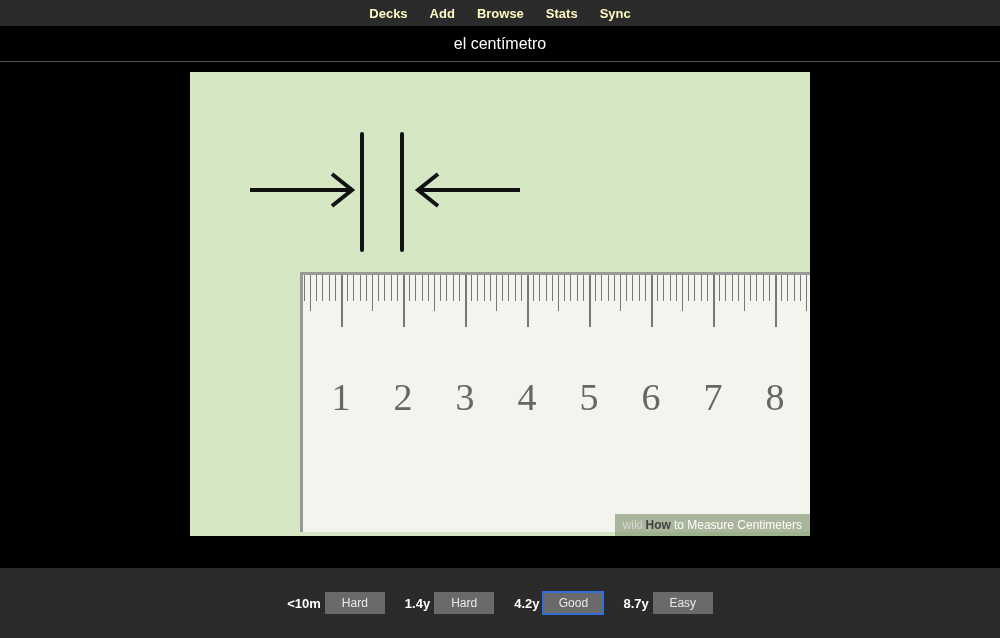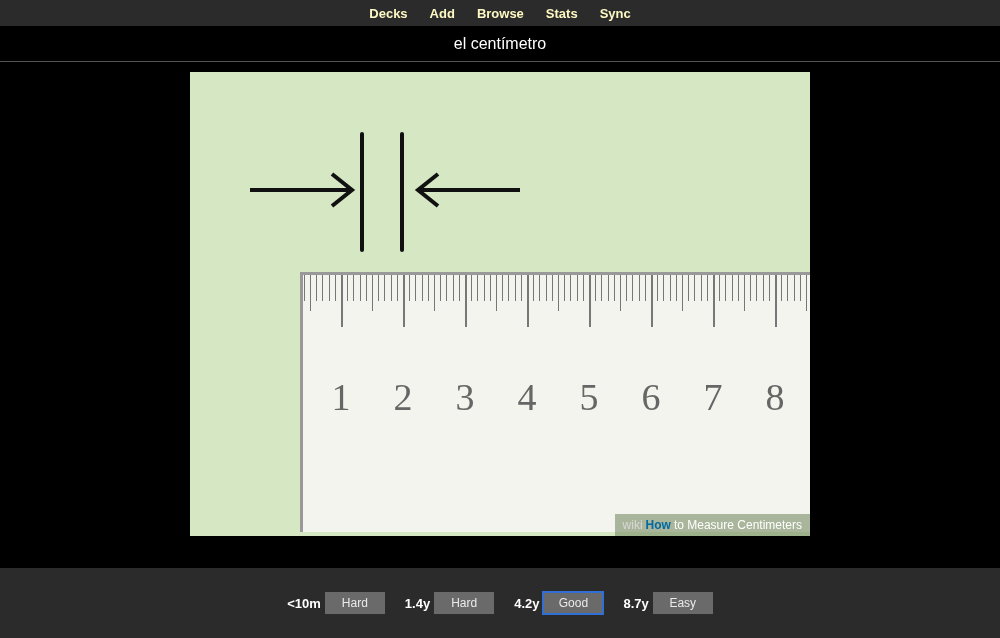--- a/index.html
+++ b/index.html
@@ -142,21 +142,21 @@
     height: 22px;
     padding: 0 8px;
     background: rgba(120,140,100,0.6);
     color: #fff;
     font-size: 12px;
     display: flex;
     align-items: center;
     gap: 3px;
   }
   .wikihow-caption .wiki { color: #d8d8d8; font-weight: normal; }
-  .wikihow-caption .how  { color: #0369a1; font-weight: bold; }
+  .wikihow-caption .how  { color: #404040; font-weight: bold; }
 </style>
 </head>
 <body>
 
 <div class="topnav">
   <span>Decks</span>
   <span>Add</span>
   <span>Browse</span>
   <span>Stats</span>
   <span>Sync</span>

